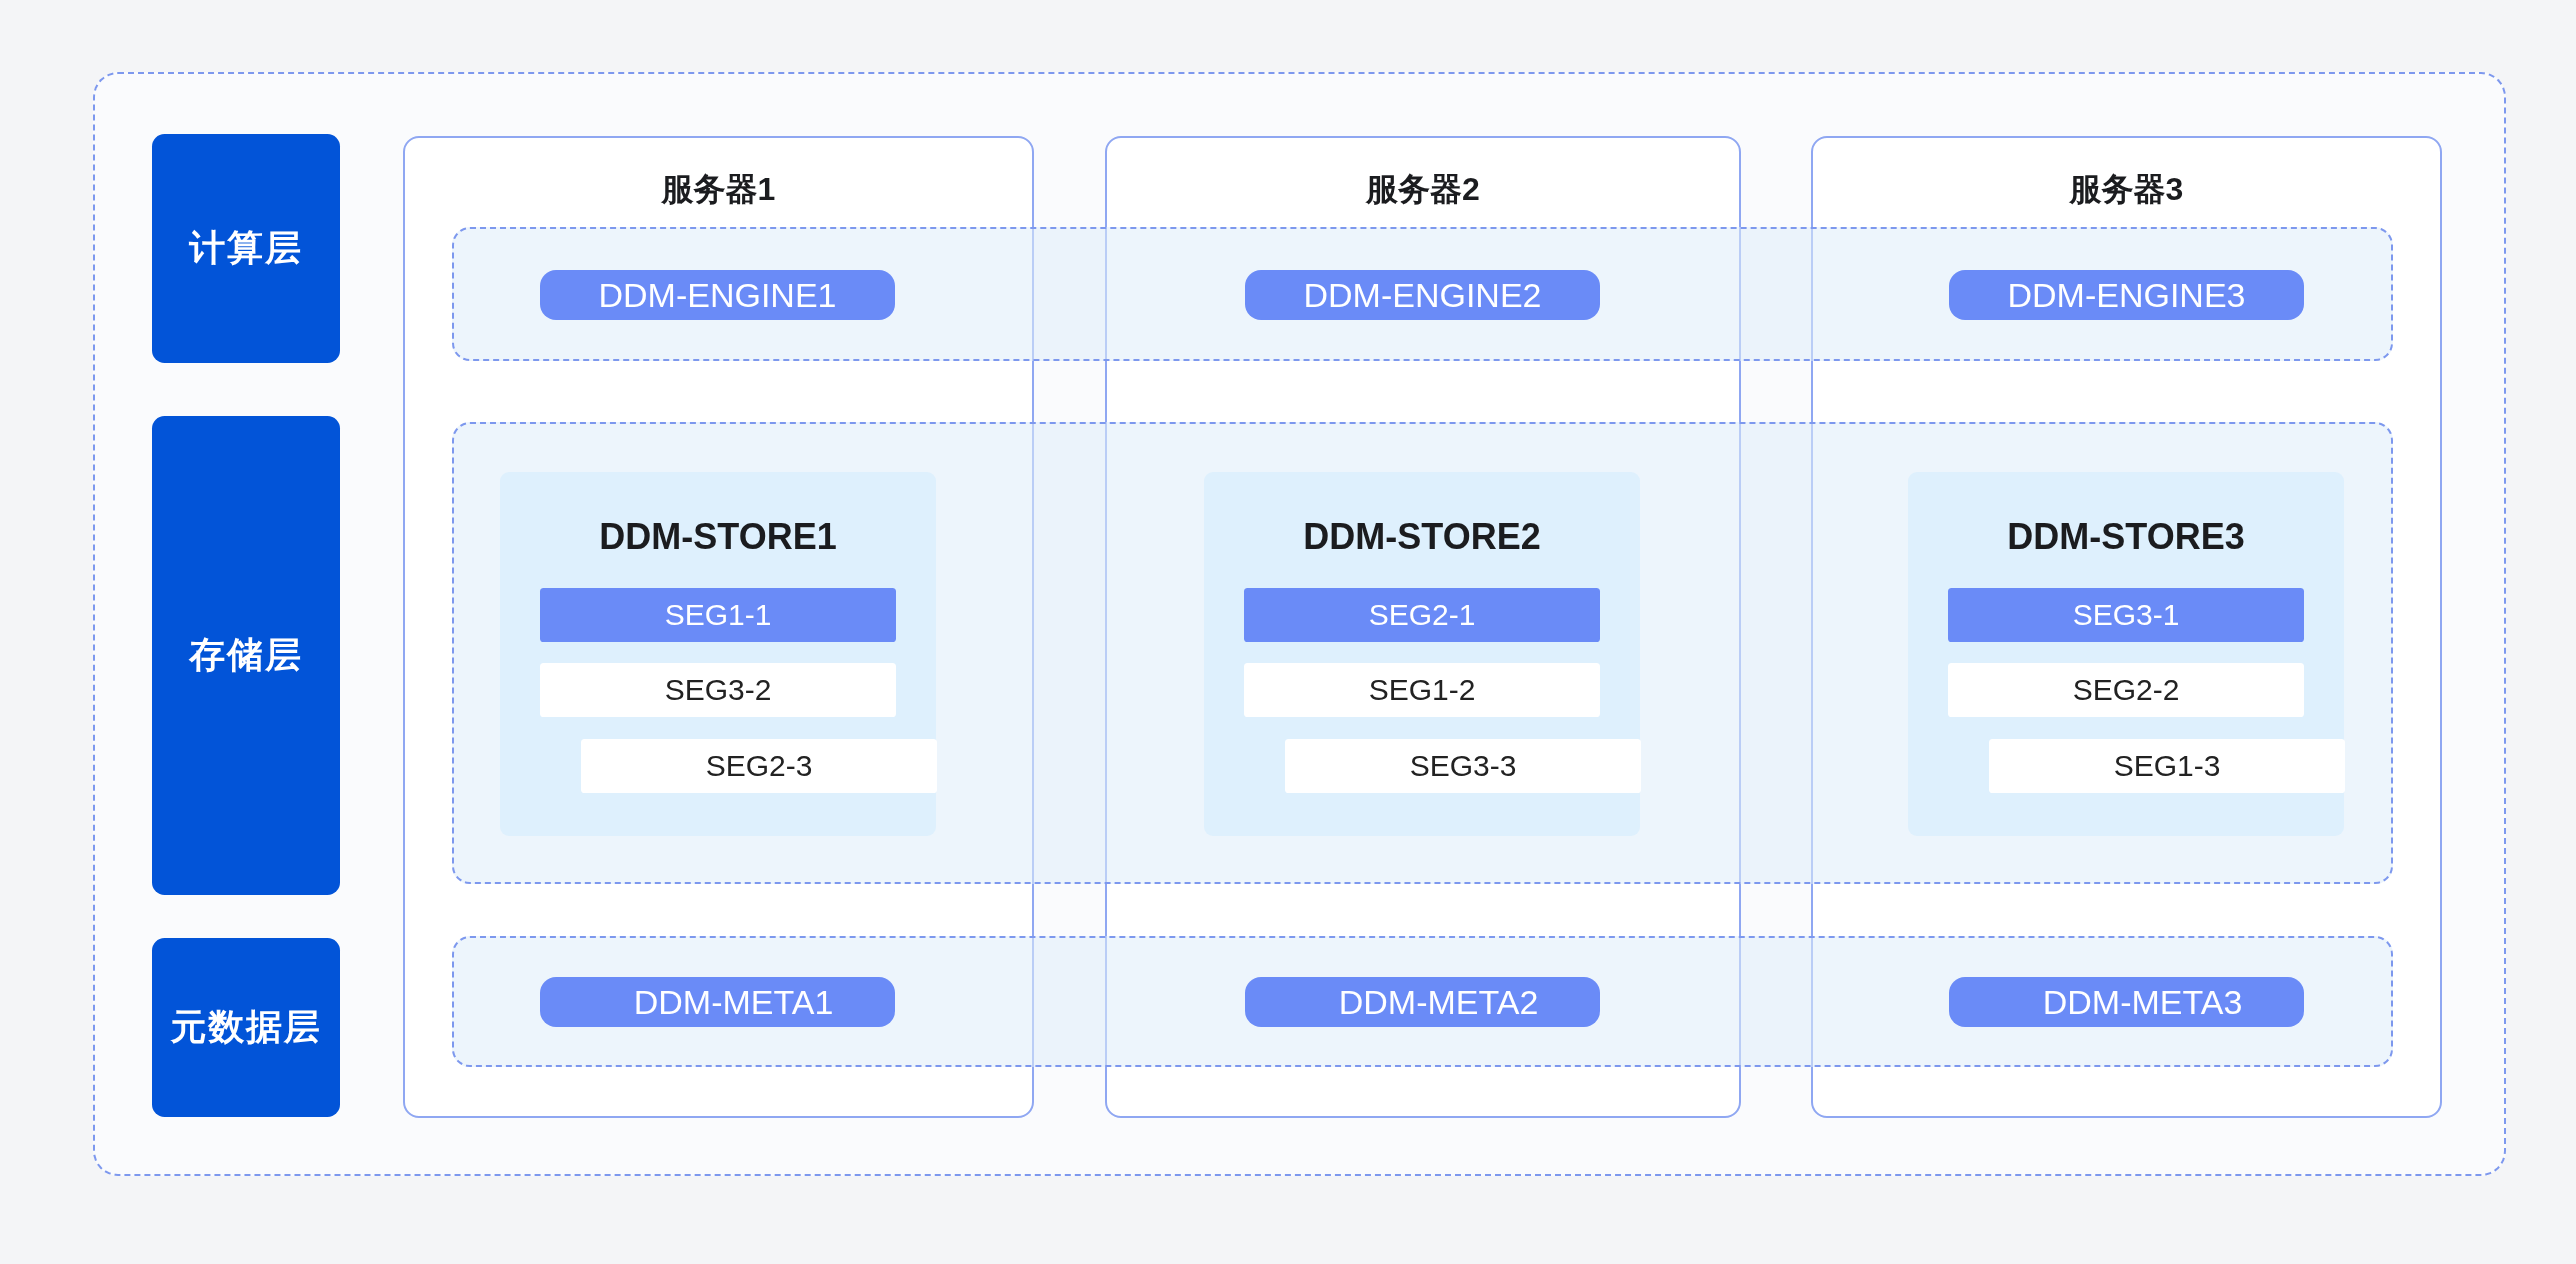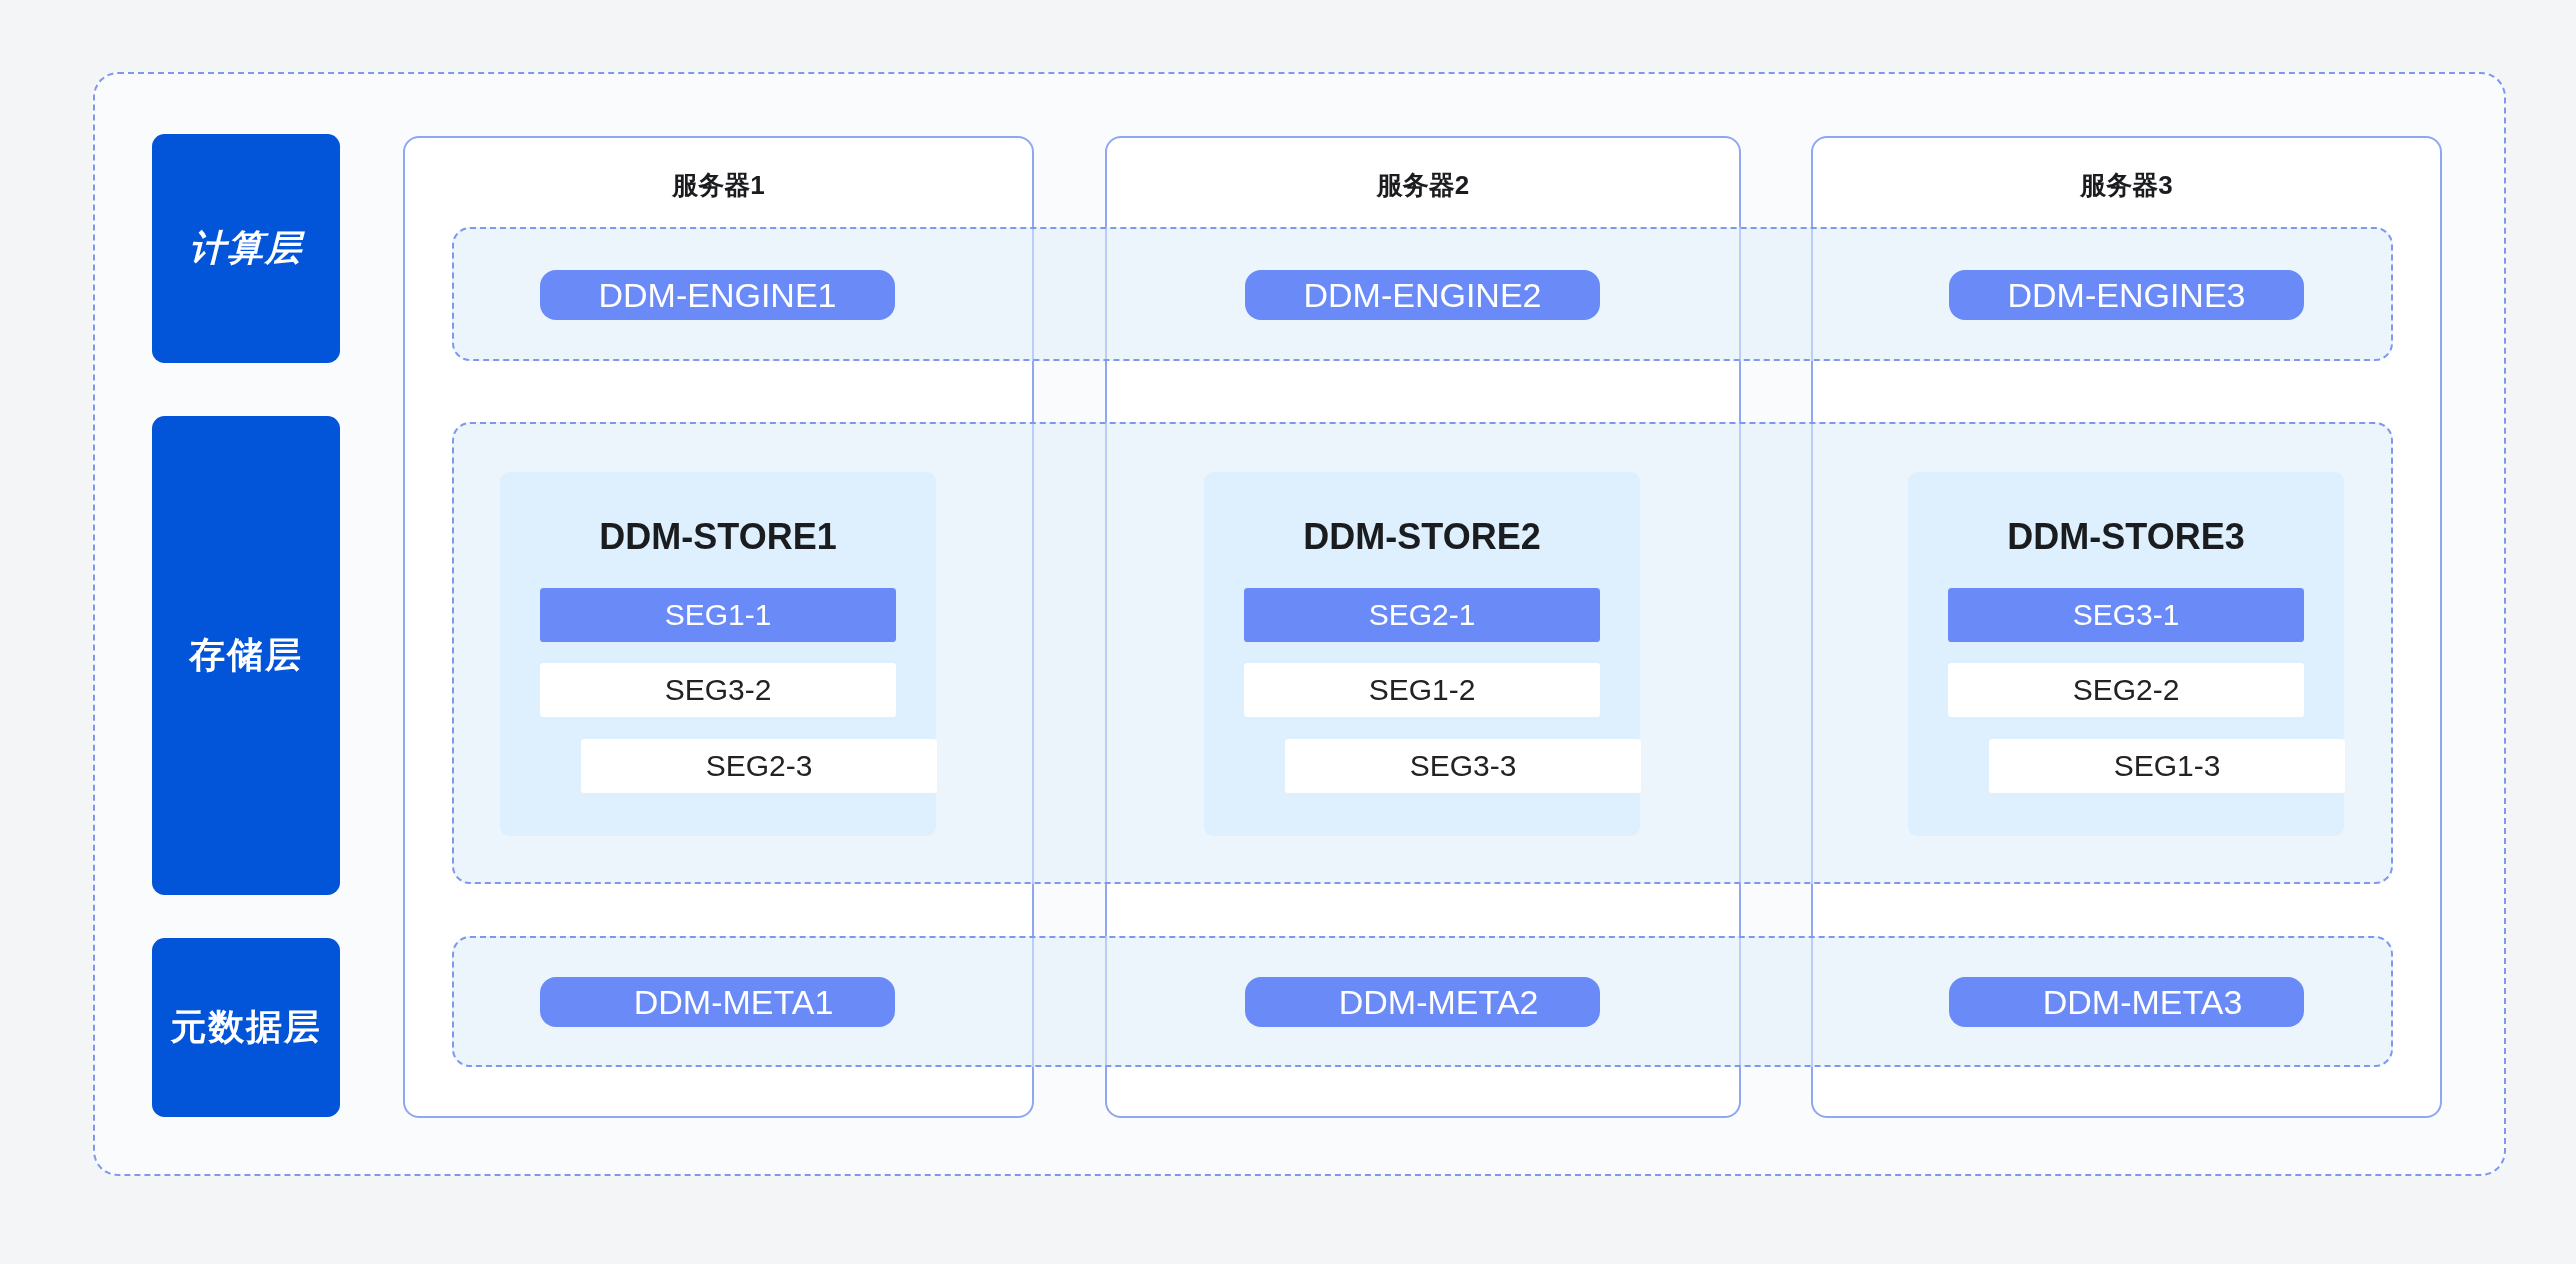--- a/index.html
+++ b/index.html
@@ -35,39 +35,39 @@
   
   .layer-label{
     position:absolute;left:152px;width:188px;
     background:var(--primary-blue);
     border-radius:12.5px;
     color:#ffffff;font-size:36px;font-weight:bold;
     display:flex;align-items:center;justify-content:center;
     letter-spacing:1.8px;
     z-index:3;
   }
-  .ll1{top:134px;height:229px;font-style:italic;}
+  .ll1{top:134px;height:229px;}
   .ll2{top:416px;height:479px;}
   .ll3{top:938px;height:179px;}
 
   
   .server{
     position:absolute;top:136px;height:982px;
     background:#ffffff;
     border:2.7px solid var(--solid-border);
     border-radius:16px;
     z-index:1;
   }
   .s1{left:403px;width:631px;}
   .s2{left:1105px;width:636px;}
   .s3{left:1811px;width:631px;}
   .server-title{
     position:absolute;left:0;top:30px;width:100%;
     text-align:center;
-    font-size:26px;font-weight:bold;color:var(--text-dark);
+    font-size:32px;font-weight:bold;color:var(--text-dark);
   }
 
   
   .band{
     position:absolute;left:452px;width:1941px;
     border:2.7px dashed var(--dashed-border);
     border-radius:18px;
     background:var(--band-fill);
     z-index:2;
   }

